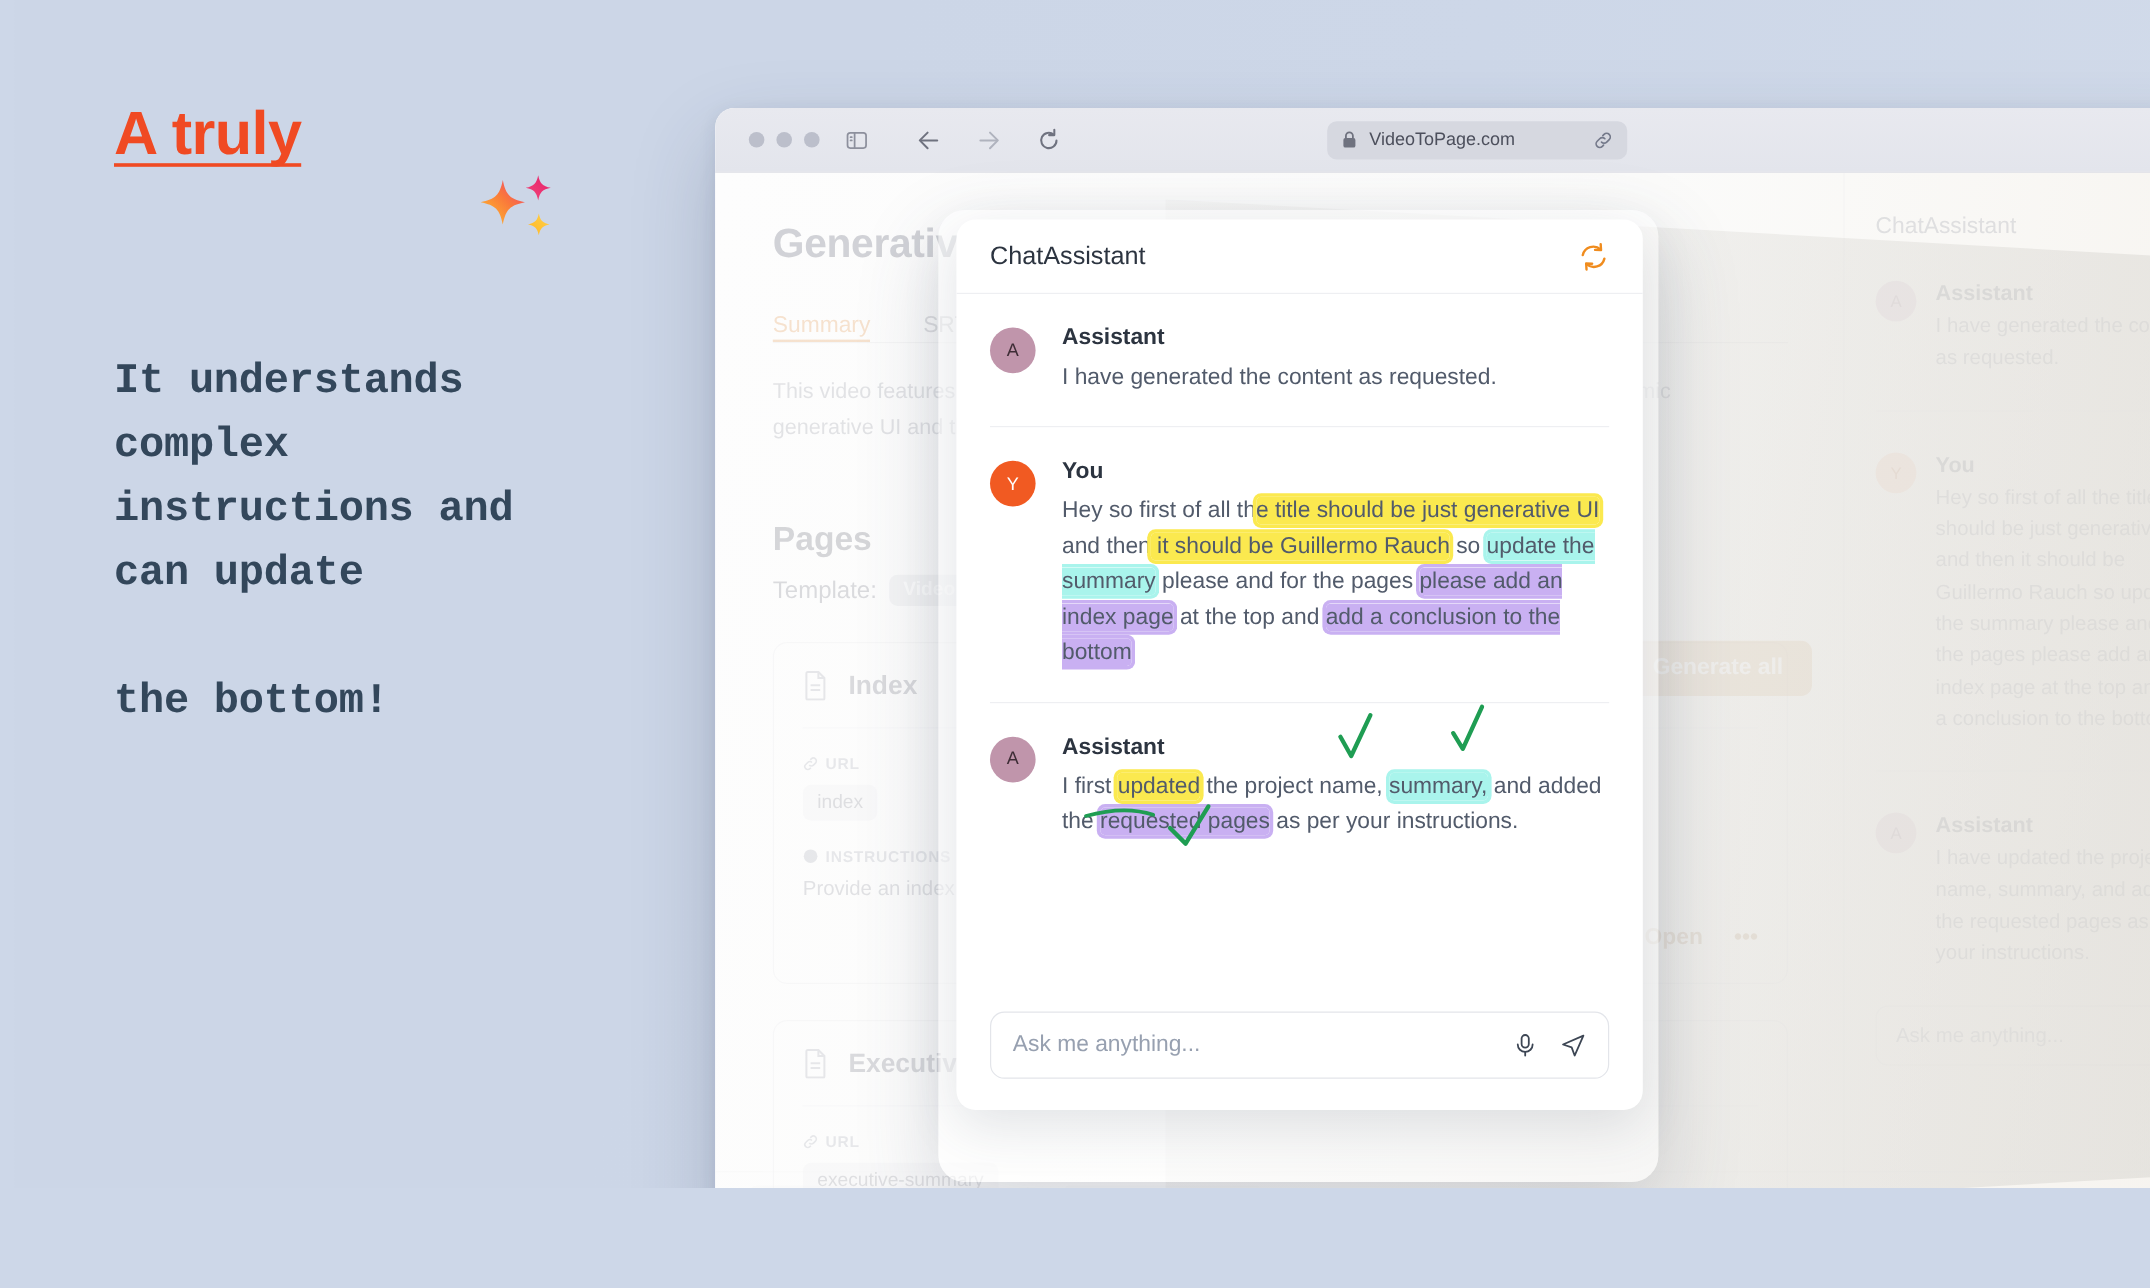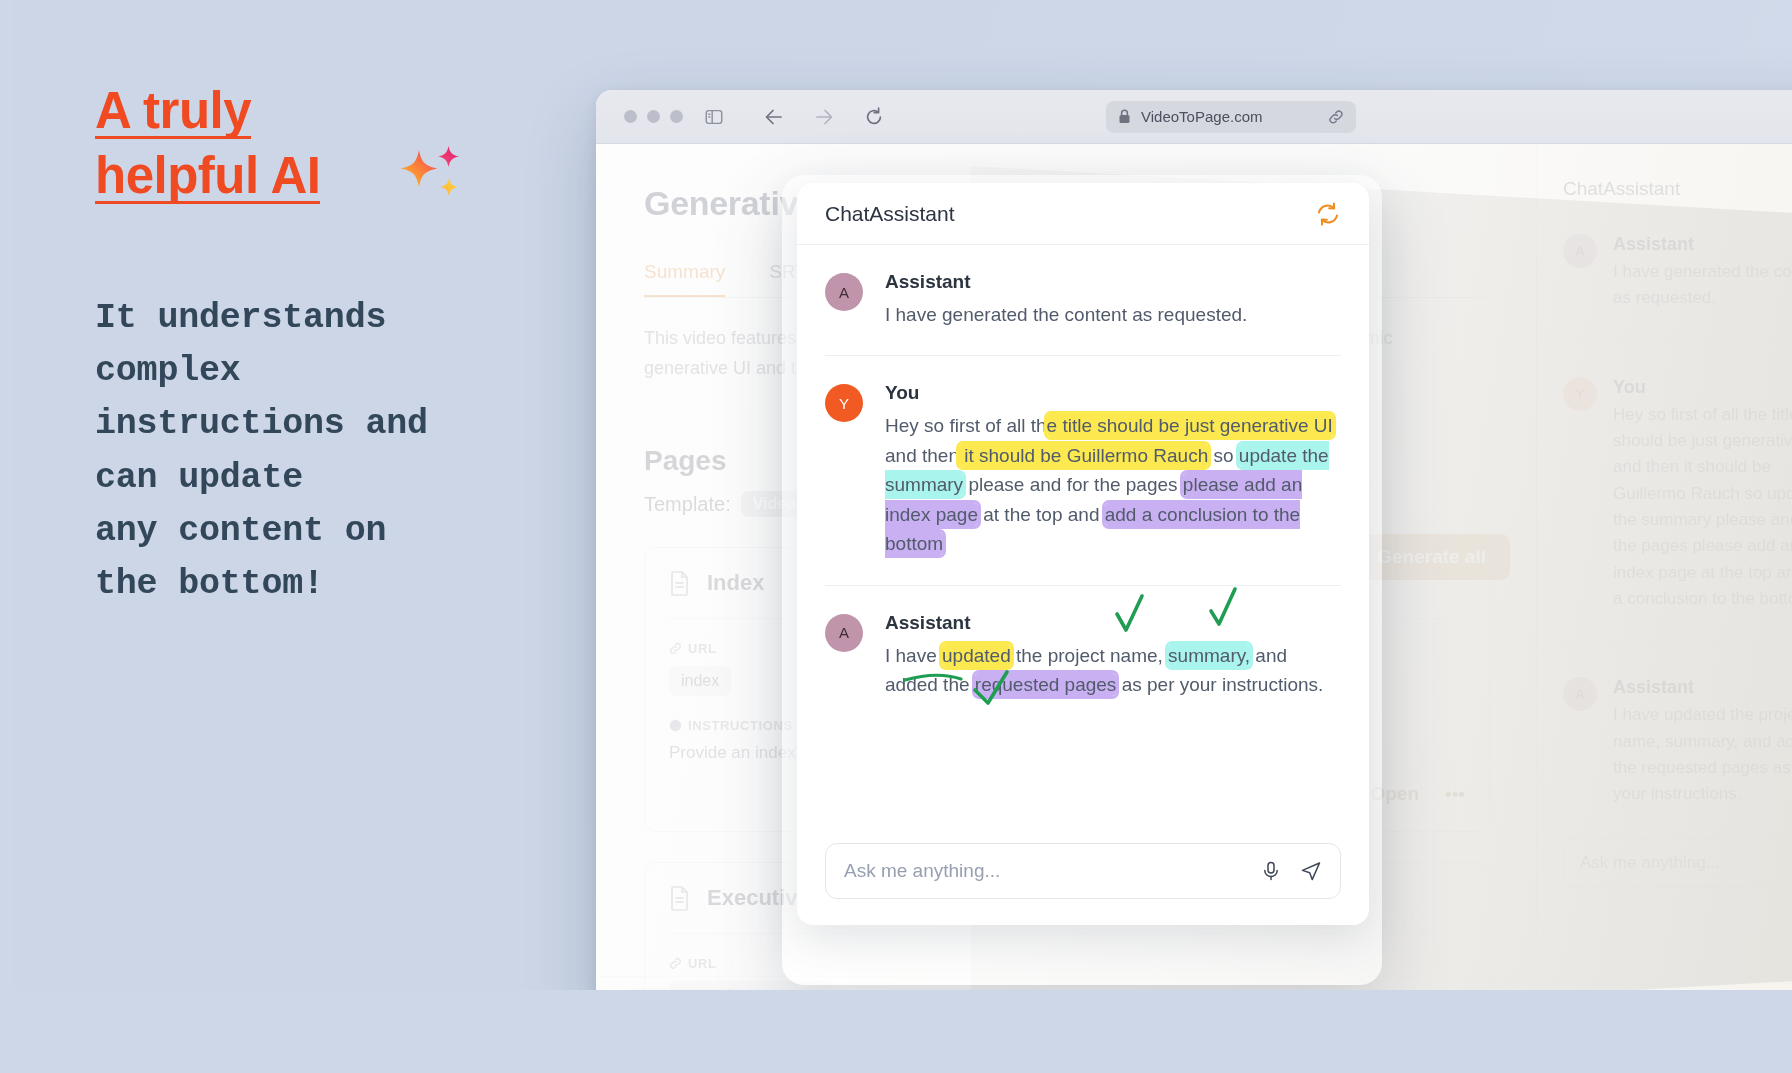--- a/index.html
+++ b/index.html
@@ -147,21 +147,21 @@
   .app-title {
     font-size: 34px; font-weight: 700; color:#6f7280;
     letter-spacing:-0.3px;
   }
   .tabs {
     margin-top: 38px;
     border-bottom: 1px solid #e6e6e8;
     display:flex; gap: 44px;
     padding-bottom: 0;
   }
-  .tab { font-size: 19px; color:#9b9da6; padding-bottom: 12px; }
+  .tab { font-size: 19px; color:#9b9da6; padding-bottom: 0; }
   .tab.active { color:#e7a567; border-bottom: 2.5px solid #e7a567; }
   .summary-box {
     margin-top: 26px;
     font-size: 18px; line-height: 1.65; color:#a6a8b1;
     max-width: 820px;
   }
   .pages-h {
     margin-top: 62px;
     font-size: 28px; font-weight:800; color:#7c7e88;
   }
@@ -338,21 +338,20 @@
 </style>
 </head>
 <body>
 
 <div id="root">
 
   <div class="left-pane">
 
     <div class="headline">
       <span class="uline">A truly</span>
-      <span class="l2"><span class="uline">helpful AI</span></span>
     </div>
 
     <svg class="sparkles" viewBox="0 0 72 72">
       <defs>
         <linearGradient id="gsp" x1="0" y1="1" x2="1" y2="0">
           <stop offset="0%" stop-color="#ffc42e"></stop>
           <stop offset="55%" stop-color="#fa7a3a"></stop>
           <stop offset="100%" stop-color="#ef3b77"></stop>
         </linearGradient>
         <linearGradient id="gsp2" x1="0" y1="1" x2="1" y2="0">
@@ -367,21 +366,21 @@
       <path d="M25 6 C27.5 18.5 31 22 43.5 24.5 C31 27 27.5 30.5 25 43 C22.5 30.5 19 27 6.5 24.5 C19 22 22.5 18.5 25 6 Z" fill="url(#gsp)"></path>
       <path d="M54.5 2 C56 9 58 11 65 12.5 C58 14 56 16 54.5 23 C53 16 51 14 44 12.5 C51 11 53 9 54.5 2 Z" fill="url(#gsp2)"></path>
       <path d="M55 34 C56.3 40 58 41.7 64 43 C58 44.3 56.3 46 55 52 C53.7 46 52 44.3 46 43 C52 41.7 53.7 40 55 34 Z" fill="url(#gsp3)"></path>
     </svg>
 
     <div class="subhead">
       <span class="uline">It understands</span><br>
       <span class="uline">complex</span><br>
       <span class="uline">instructions and</span><br>
       <span class="uline">can update</span><br>
-      <span class="uline">any content on</span><br>
+      <br>
       <span class="uline">the bottom!</span>
     </div>
 
   </div>
 
   <div class="browser">
 
     <div class="chrome">
       <div class="traffic">
         <span class="dot"></span>
@@ -604,21 +603,21 @@
         <span class="mbody">
           <div class="mname">You</div>
           <div class="mtext"><span>Hey so first of all th</span><span class="mark y">e title should be just generative UI</span><span> and then</span><span class="mark y"> it should be Guillermo Rauch</span><span> so </span><span class="mark c">update the summary</span><span> please and for the pages </span><span class="mark p">please add an index page</span><span> at the top and </span><span class="mark p">add a conclusion to the bottom</span></div>
         </span>
       </div>
 
       <div class="msg last" style="position:relative;">
         <span class="avatar assistant">A</span>
         <span class="mbody">
           <div class="mname">Assistant</div>
-          <div class="mtext"><span>I have </span><span class="mark y">updated</span><span> the project name, </span><span class="mark c">summary,</span><span> and added the </span><span class="mark p">requested pages</span><span> as per your instructions.</span></div>
+          <div class="mtext"><span>I first </span><span class="mark y">updated</span><span> the project name, </span><span class="mark c">summary,</span><span> and added the </span><span class="mark p">requested pages</span><span> as per your instructions.</span></div>
         </span>
 
         <svg class="checks" viewBox="0 0 516 140" preserveAspectRatio="none">
           <g fill="none" stroke="#1f9d53" stroke-width="3.6" stroke-linecap="round" stroke-linejoin="round">
             <path d="M292 28 L301 44 L317 10"></path>
             <path d="M386 25 L394 38 L410 3"></path>
             <path d="M150 104 L163 117 L182 86"></path>
             <path d="M80 94 C98 89 118 87 136 93" stroke-width="3.2"></path>
           </g>
         </svg>

